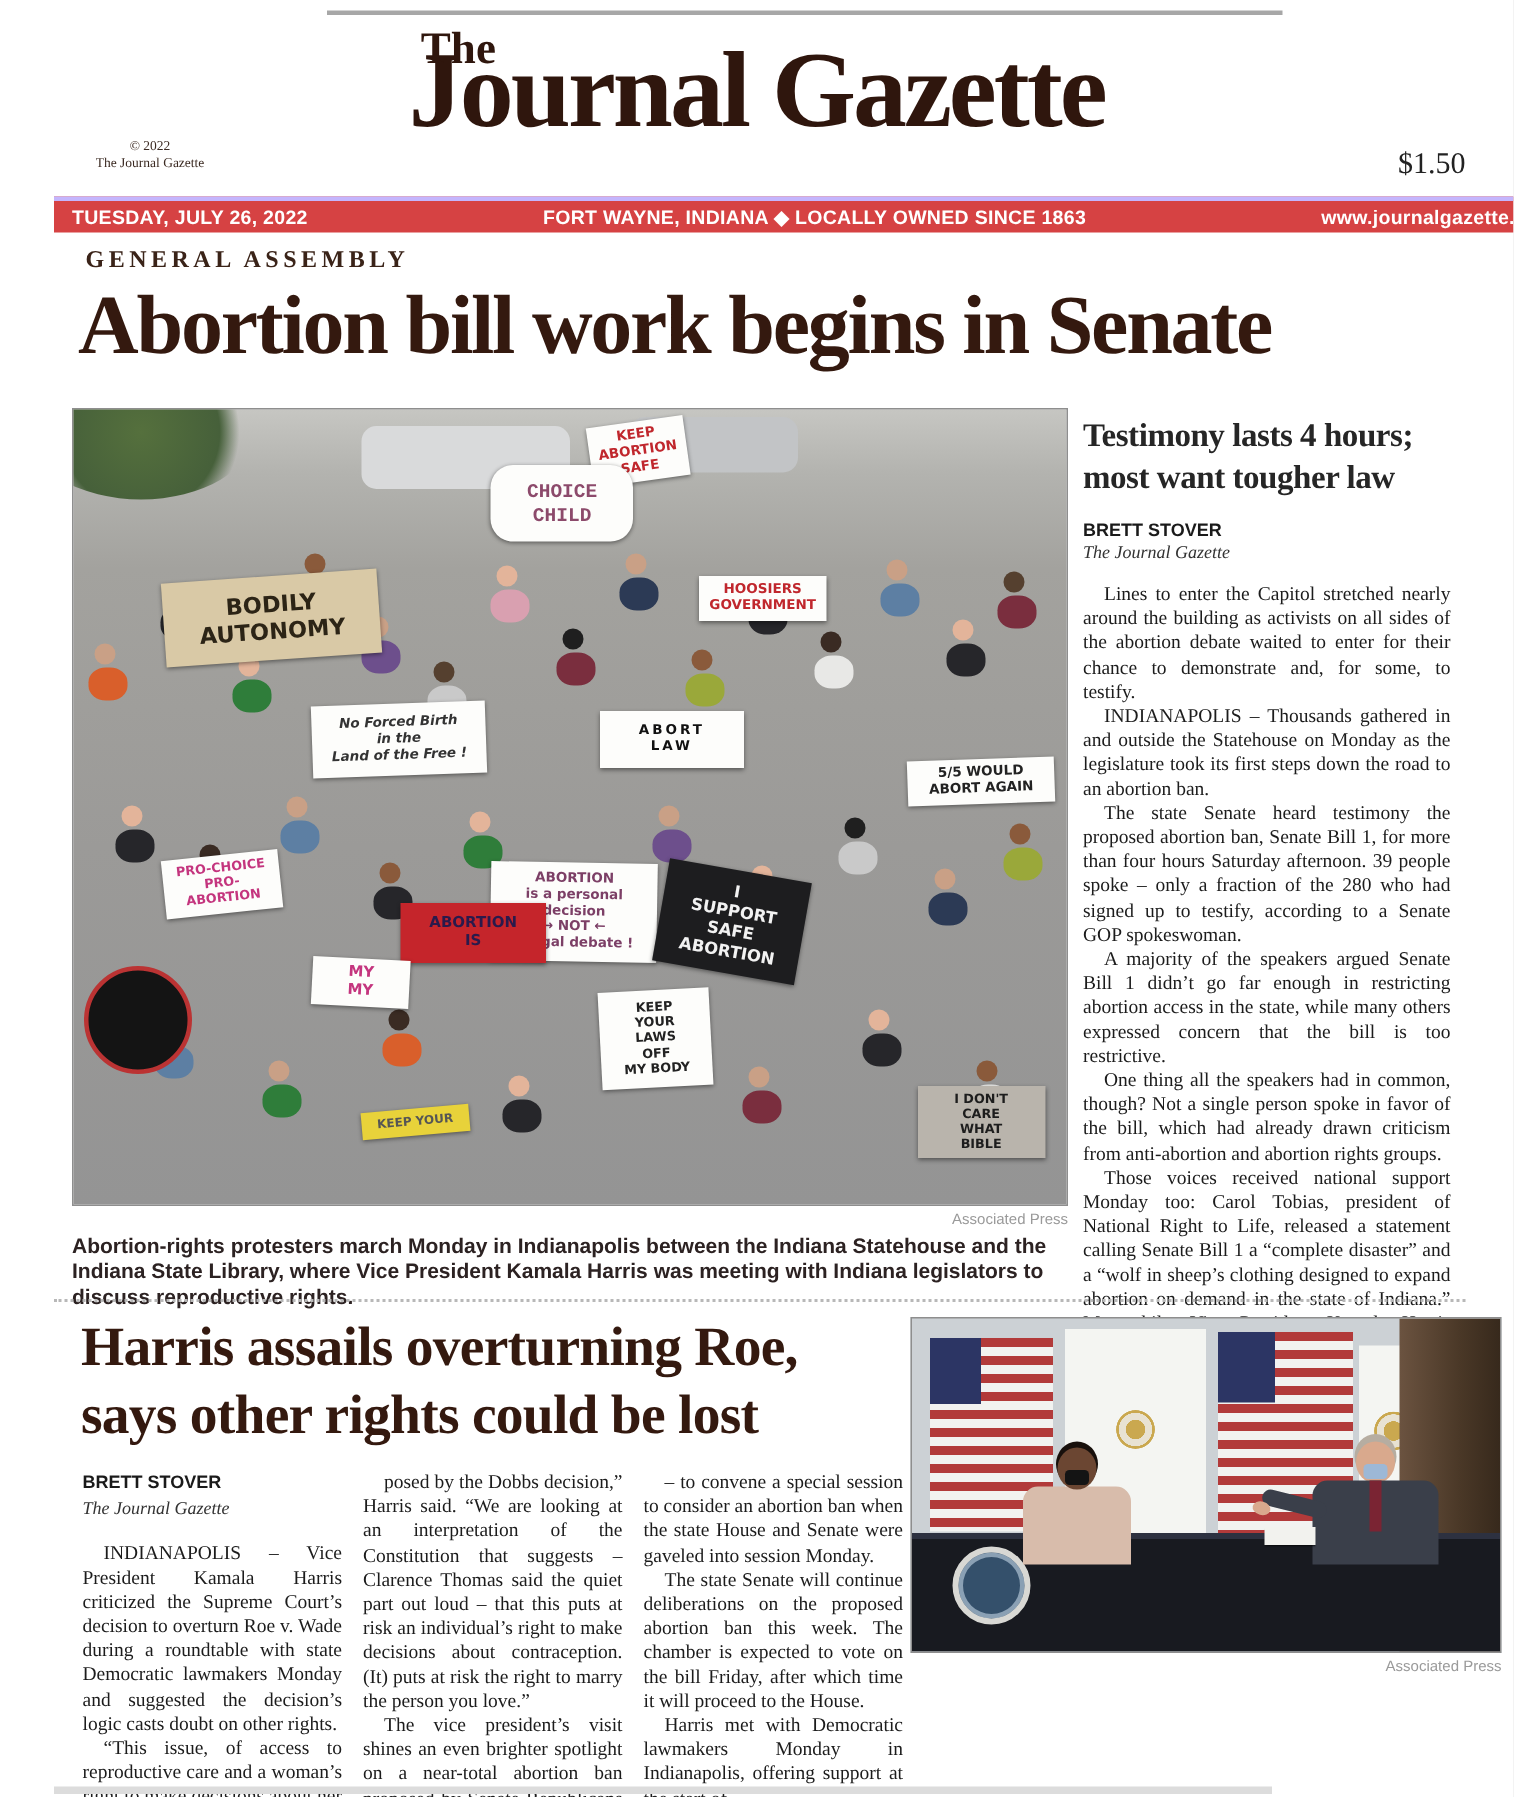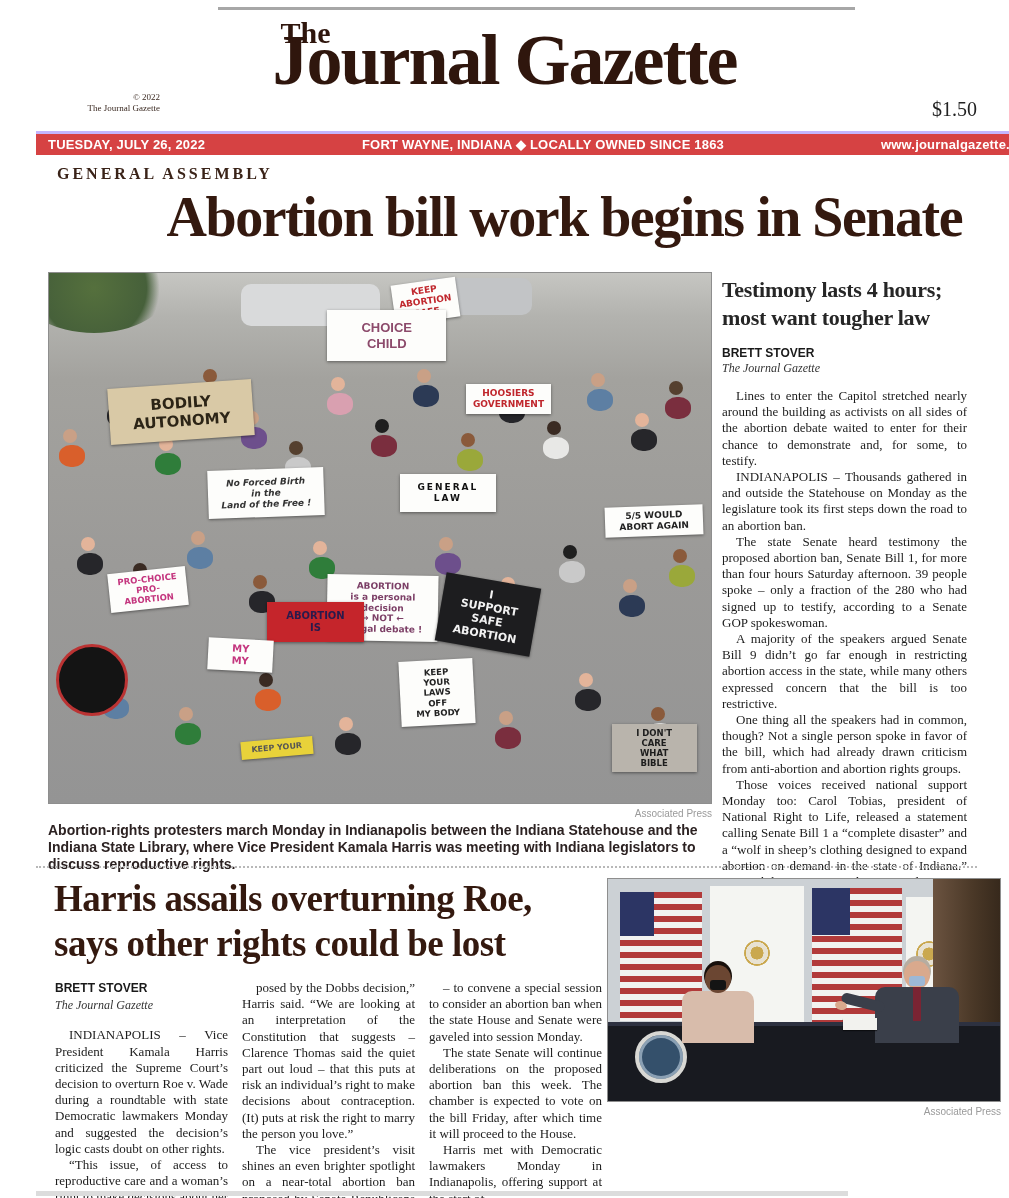--- a/index.html
+++ b/index.html
@@ -1,21 +1,21 @@
 <!DOCTYPE html>
 <html><head>
 <meta charset="utf-8">
 <style>
   html,body{margin:0;padding:0;background:#e9e9e9;}
   .page{position:relative;width:1009px;height:1198px;background:#ffffff;margin:0 auto;
         font-family:"Liberation Serif",serif;overflow:hidden;}
 
   
   .top-rule{position:absolute;left:218px;top:7px;width:637px;height:3px;background:#a7a7a7;}
-  .copyright{position:absolute;left:40px;top:92px;width:120px;text-align:right;
+  .copyright{position:absolute;left:40px;top:92px;width:120px;text-align:center;
              font-size:9px;line-height:11px;color:#3b2a22;}
   .logo{position:absolute;left:0;top:10px;width:1009px;text-align:center;color:#2f160d;}
   .logo-rest{font-size:72px;line-height:100px;font-weight:bold;letter-spacing:-2px;}
   .logo-the{position:absolute;font-size:30px;font-weight:bold;letter-spacing:0;
             transform:translate(8px,6px);}
   .price{position:absolute;right:32px;top:98px;font-size:20px;color:#222;}
 
   
   .banner{position:absolute;left:36px;top:131px;width:1006px;height:24px;background:#d64243;
           border-top:3px solid #c4b5fd;display:flex;align-items:center;justify-content:space-between;
@@ -60,22 +60,22 @@
       44px 252px #e3b49a, 116px 278px #c9a086, 196px 244px #3a2b23, 276px 288px #e3b49a,
       356px 248px #55402f, 436px 282px #c9a086, 516px 244px #e3b49a, 588px 278px #8a5a3b;}
   .badge-circle{position:absolute;left:1%;top:70%;width:72px;height:72px;border-radius:50%;
       background:#141414;border:3px solid #b33; box-sizing:border-box;}
   .sign{position:absolute;background:#fdfdfb;color:#222;font-family:"DejaVu Sans",sans-serif;
         font-weight:bold;text-align:center;padding:4px 6px;font-size:10px;line-height:1.2;
         box-shadow:0 1px 3px rgba(0,0,0,.45);white-space:pre-line;}
   .s0{left:52%;top:1.5%;color:#c0272d;transform:rotate(-8deg);font-size:9px;}
   .s1{left:9%;top:21%;width:20%;background:#d9c9a6;color:#2c2416;font-size:15px;
       transform:rotate(-4deg);padding:10px 6px;}
-  .s2{left:42%;top:7%;color:#8c4a6b;font-size:13px;width:12%;padding:10px 20px;
-      font-family:Liberation Sans, sans-serif;}
+  .s2{left:42%;top:7%;color:#8c4a6b;font-size:13px;width:12%;padding:10px 8px;
+      font-family:Liberation Mono, monospace;border-radius:15px;}
   .s3{left:63%;top:21%;color:#c0272d;font-size:9px;width:11%;}
   .s4{left:24%;top:37%;width:16%;font-size:9px;font-style:italic;transform:rotate(-2deg);
       color:#333;padding:8px 5px;}
   .s5{left:53%;top:38%;width:13%;font-size:9px;color:#111;padding:8px 5px;letter-spacing:2px;}
   .s6{left:42%;top:57%;width:15%;font-size:9px;color:#7c3f66;transform:rotate(1deg);padding:6px;}
   .s7{left:84%;top:44%;width:13%;font-size:9px;transform:rotate(-2deg);}
   .s8{left:9%;top:56%;width:10%;color:#c4357e;font-size:8.5px;transform:rotate(-6deg);}
   .s9{left:33%;top:62%;width:13%;background:#c5252b;color:#2a1a4c;font-size:10px;padding:8px 5px;}
   .s10{left:24%;top:69%;width:8%;color:#c4357e;font-size:10px;transform:rotate(3deg);}
   .s11{left:59%;top:58%;width:13%;background:#1d1d1f;color:#f2f2f2;font-size:11px;
@@ -175,42 +175,42 @@
 
   <div class="price">$1.50</div>
 
   <div class="banner">
     <span>TUESDAY, JULY 26, 2022</span>
     <span>FORT WAYNE, INDIANA ◆ LOCALLY OWNED SINCE 1863</span>
     <span>www.journalgazette.net</span>
   </div>
 
   <div class="kicker">GENERAL ASSEMBLY</div>
-  <h1 class="headline-1" style="margin:0;text-align:right;">Abortion bill work begins in Senate</h1>
+  <h1 class="headline-1" style="margin:0;">Abortion bill work begins in Senate</h1>
 
   <div class="photo1">
     <div class="foliage"></div>
     <div class="car car1"></div>
     <div class="car car2"></div>
     <div class="crowd-torsos"></div>
     <div class="crowd-heads"></div>
     <div class="badge-circle"></div>
     <div class="sign s0">KEEP
 ABORTION
 SAFE</div>
     <div class="sign s1">BODILY
 AUTONOMY</div>
     <div class="sign s2">CHOICE
 CHILD</div>
     <div class="sign s3">HOOSIERS
 GOVERNMENT</div>
     <div class="sign s4">No Forced Birth
 in the
 Land of the Free !</div>
-    <div class="sign s5">GENERAL
+    <div class="sign s5">ABORT
 LAW</div>
     <div class="sign s6">ABORTION
 is a personal decision
 → NOT ←
 a legal debate !</div>
     <div class="sign s7">5/5 WOULD
 ABORT AGAIN</div>
     <div class="sign s8">PRO-CHOICE
 PRO-ABORTION</div>
     <div class="sign s9">ABORTION
@@ -239,21 +239,21 @@
     <div class="rcol-headline">
       <div>Testimony lasts 4 hours;</div>
       <div>most want tougher law</div>
     </div>
     <div class="byline">BRETT STOVER</div>
     <div class="affil">The Journal Gazette</div>
     <div class="body-copy">
       <p>Lines to enter the Capitol stretched nearly around the building as activists on all sides of the abortion debate waited to enter for their chance to demonstrate and, for some, to testify.</p>
       <p>INDIANAPOLIS – Thousands gathered in and outside the Statehouse on Monday as the legislature took its first steps down the road to an abortion ban.</p>
       <p>The state Senate heard testimony the proposed abortion ban, Senate Bill 1, for more than four hours Saturday afternoon. 39 people spoke – only a fraction of the 280 who had signed up to testify, according to a Senate GOP spokeswoman.</p>
-      <p>A majority of the speakers argued Senate Bill 9 didn’t go far enough in restricting abortion access in the state, while many others expressed concern that the bill is too restrictive.</p>
+      <p>A majority of the speakers argued Senate Bill 1 didn’t go far enough in restricting abortion access in the state, while many others expressed concern that the bill is too restrictive.</p>
       <p>One thing all the speakers had in common, though? Not a single person spoke in favor of the bill, which had already drawn criticism from anti-abortion and abortion rights groups.</p>
       <p>Those voices received national support Monday too: Carol Tobias, president of National Right to Life, released a statement calling Senate Bill 1 a “complete disaster” and a “wolf in sheep’s clothing designed to expand abortion on demand in the state of Indiana.” Meanwhile, Vice President Kamala Harris flew to Indianapolis to offer support for Democratic lawmakers.</p>
       <p>The outside noise could be heard throughout the testimony during the Senate Rules</p>
     </div>
     <div class="jump">
       <b>Abortion,</b><span> Page 10A</span>
     </div>
   </div>
 
   <div class="dotted-rule"></div>

